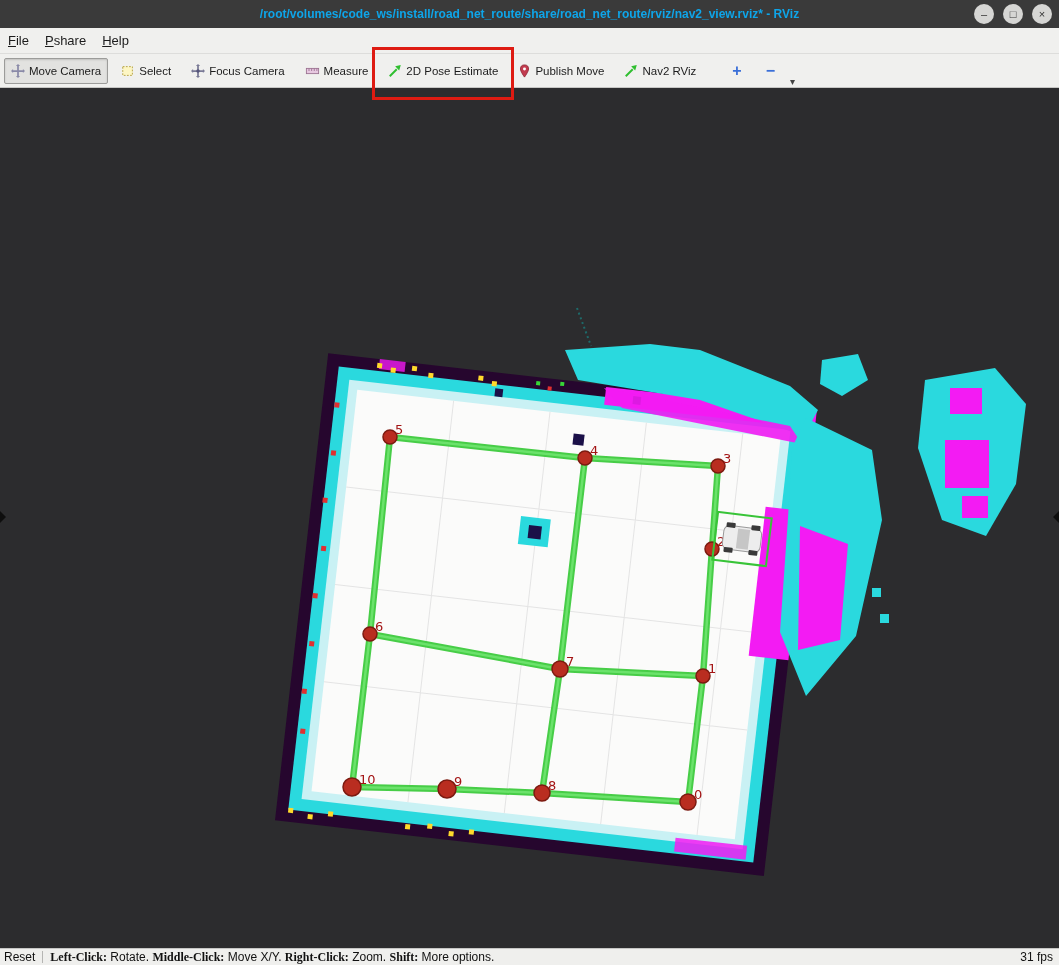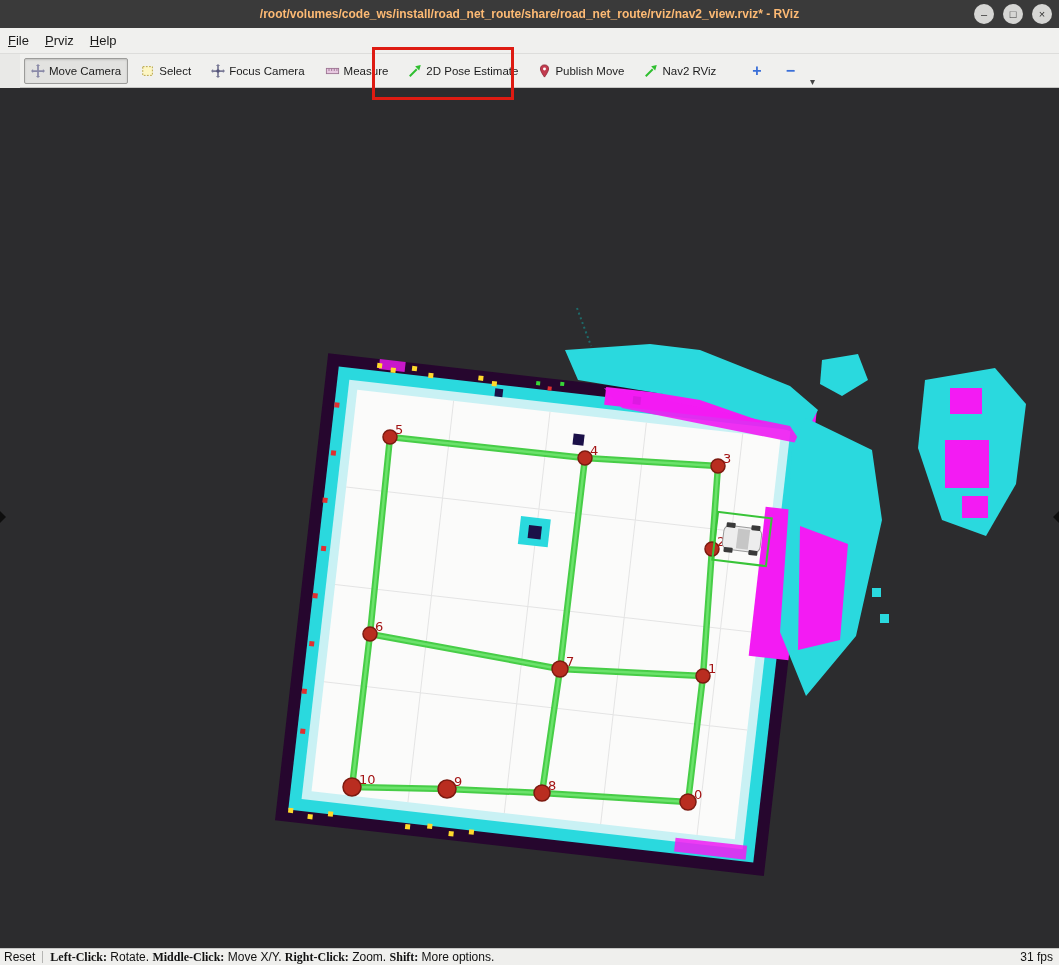--- a/index.html
+++ b/index.html
@@ -4,35 +4,35 @@
 <style>
   * { box-sizing: border-box; }
   html,body { margin:0; padding:0; background:#222; }
   body { width:1059px; height:965px; overflow:hidden;
          font-family:"Liberation Sans", sans-serif; }
   .window { position:relative; width:1059px; height:965px; background:#e9e9e7; }
 
   
   .titlebar { height:28px; background:#3a3a3a; display:flex; align-items:center;
               justify-content:center; position:relative; }
-  .titlebar .title { color:#fdba74; font-weight:bold; font-size:12px; white-space:nowrap; }
+  .titlebar .title { color:#0ea5e9; font-weight:bold; font-size:12px; white-space:nowrap; }
   .win-controls { position:absolute; right:7px; top:4px; display:flex; gap:9px; }
   .win-btn { width:20px; height:20px; border-radius:50%; background:#d6d6d4; color:#333;
              display:flex; align-items:center; justify-content:center; font-size:11px;
              line-height:1; cursor:default; }
 
   
   .menubar { height:26px; background:#f0f0ee; display:flex; align-items:center;
              padding-left:0; border-bottom:1px solid #dddddb; }
   .menu-item { padding:3px 8px; font-size:13px; color:#1c1c1c; }
   .menu-item .accel { text-decoration:underline; }
 
   
   .toolbar { height:34px; background:#f0f0ee; display:flex; align-items:center;
-             padding:0 4px; gap:6px; border-bottom:1px solid #c6c6c4;margin-left:20px; }
+             padding:0 4px; gap:6px; border-bottom:1px solid #c6c6c4; }
   .tool-btn { display:flex; align-items:center; gap:4px; font-size:11.5px; color:#1c1c1c;
               padding:5px 6px; border:1px solid transparent; border-radius:2px; white-space:nowrap; }
   .tool-btn.active { background:#e2e2e0; border-color:#9c9c9a;
                      box-shadow:inset 0 1px 2px rgba(0,0,0,.15); }
   .tool-btn .icn { display:flex; align-items:center; }
   .tool-btn svg { display:block; }
   .tool-mini { font-size:16px; font-weight:bold; color:#3a6fd8; padding:2px 8px; }
   .overflow-arrow { font-size:10px; color:#444; padding:8px 4px 0 0; align-self:flex-end; }
 
   
@@ -69,21 +69,21 @@
         <span>□</span>
       </div>
       <div class="win-btn">
         <span>×</span>
       </div>
     </div>
   </div>
 
   <div class="menubar">
     <div class="menu-item"><span class="accel">F</span><span>ile</span></div>
-    <div class="menu-item"><span class="accel">P</span><span>rviz</span></div>
+    <div class="menu-item"><span class="accel">P</span><span>share</span></div>
     <div class="menu-item"><span class="accel">H</span><span>elp</span></div>
   </div>
 
   <div class="toolbar">
 
     <div class="tool-btn active">
       <span class="icn">
         <svg width="14" height="14" viewBox="0 0 16 16">
             <path d="M8 0l2.4 2.4H9v4.6h4.6V5.6L16 8l-2.4 2.4V9H9v4.6h1.4L8 16l-2.4-2.4H7V9H2.4v1.4L0 8l2.4-2.4V7H7V2.4H5.6z" fill="#8a8aa8"></path>
           </svg>

